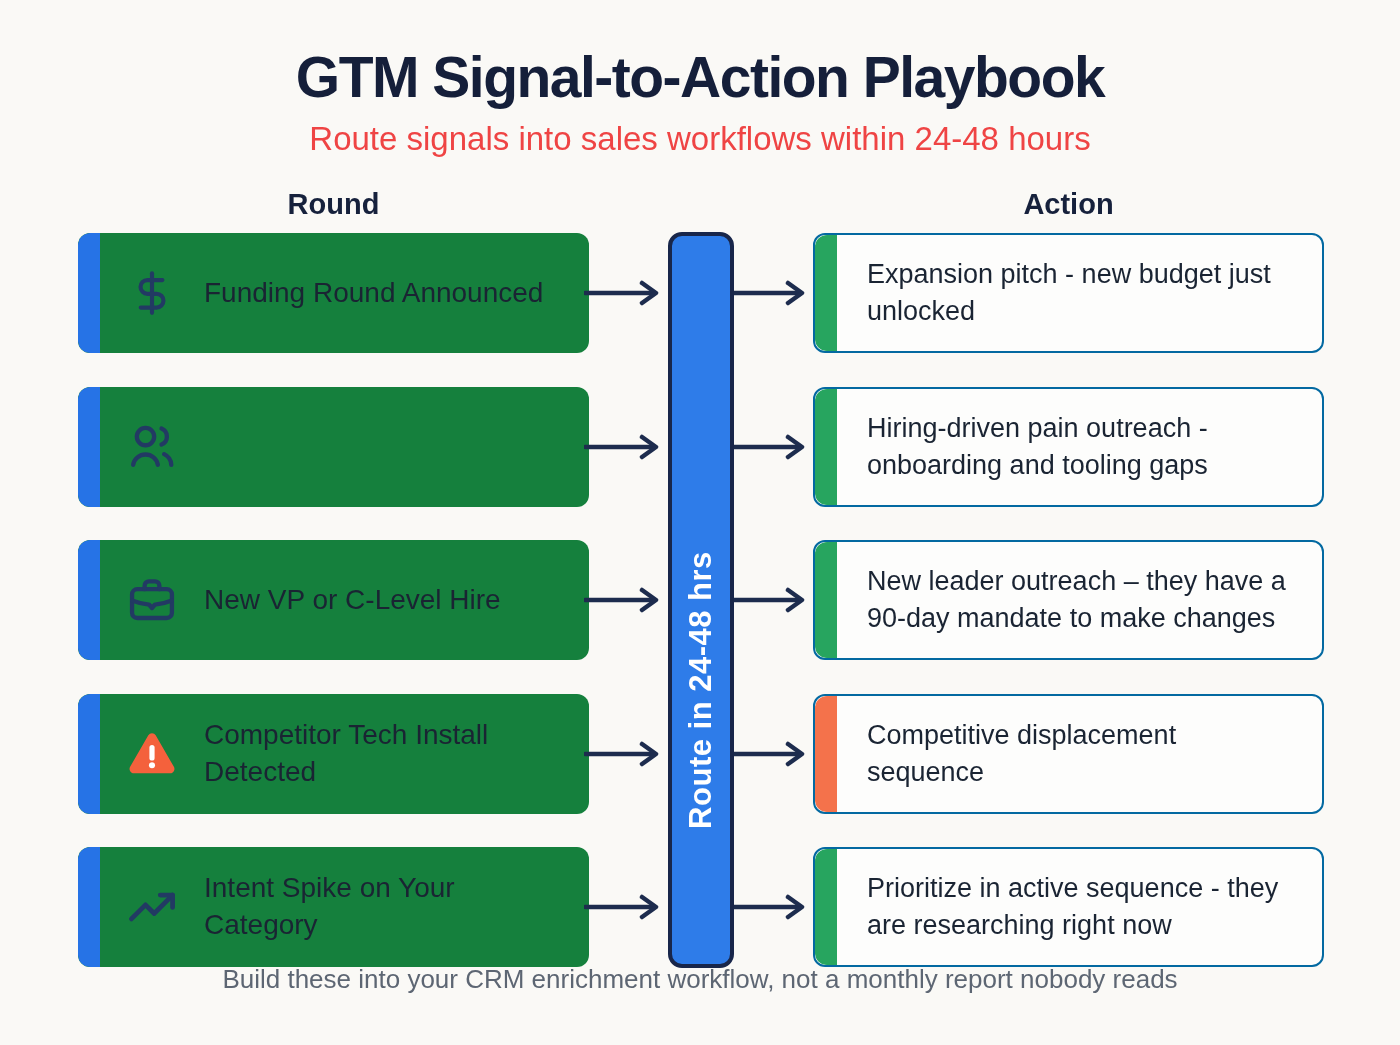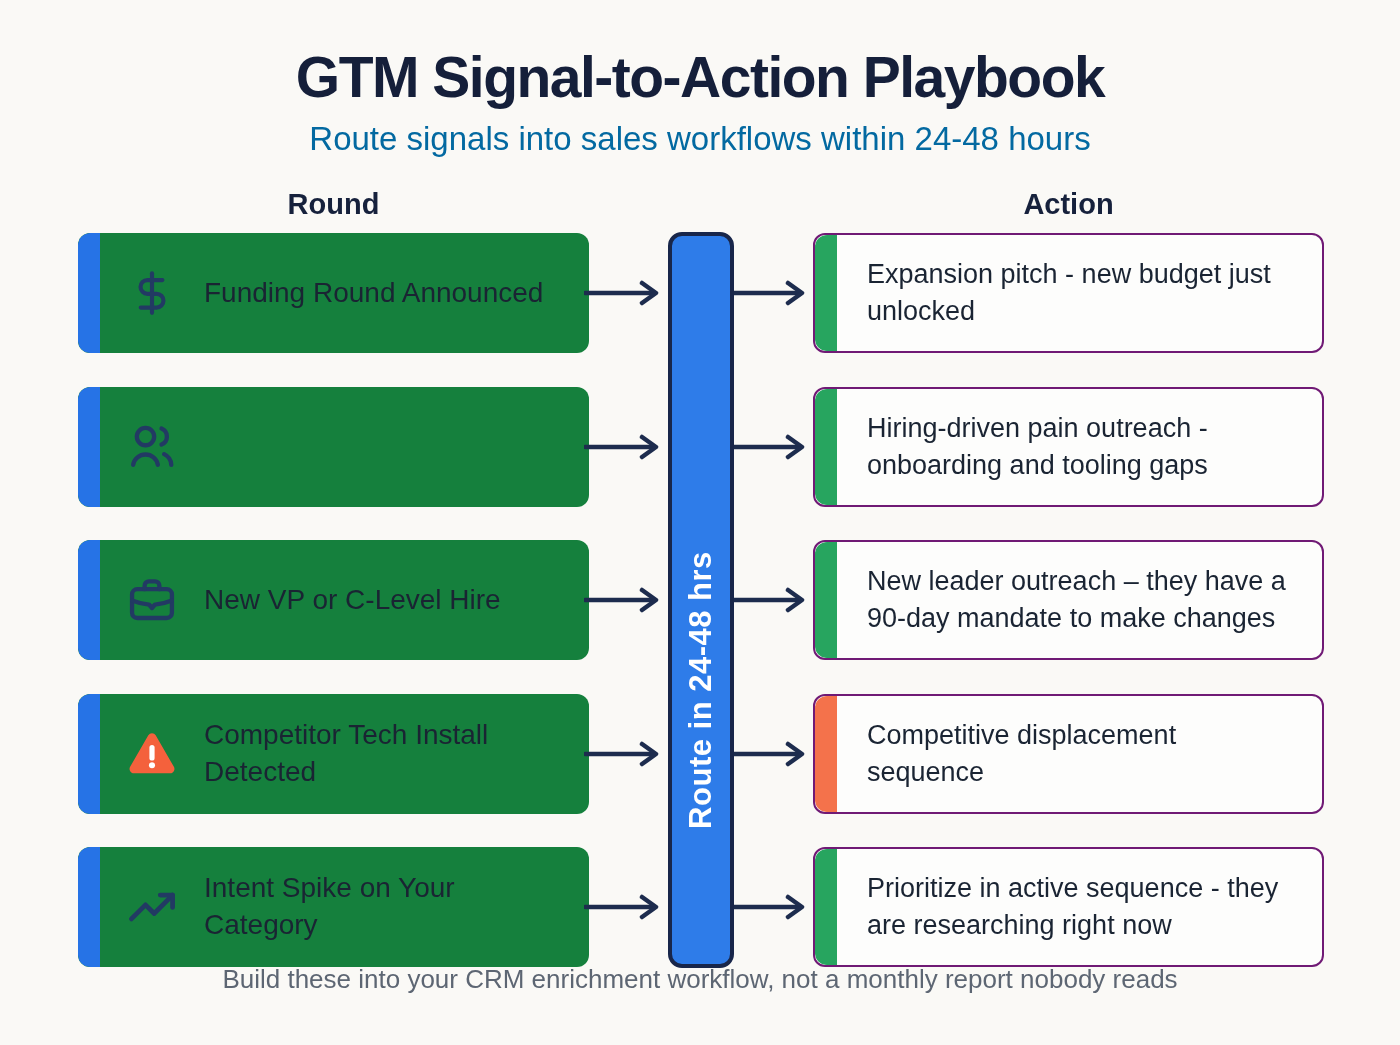--- a/index.html
+++ b/index.html
@@ -14,40 +14,40 @@
   .stage { position: absolute; inset: 0; width: 1400px; height: 1026px; }
 
   .title {
     position: absolute; top: 44px; left: 0; width: 100%;
     text-align: center; font-size: 57px; font-weight: 800;
     color: #151f3a; letter-spacing: -1.5px;
   }
   .subtitle {
     position: absolute; top: 120px; left: 0; width: 100%;
     text-align: center; font-size: 33px; font-weight: 400;
-    color: #0369a1;
+    color: #ef4444;
   }
   .col-header {
     position: absolute; top: 188px; width: 511px;
     text-align: center; font-size: 29px; font-weight: 700;
     color: #16213c;
   }
   .col-header.signal { left: 78px; }
   .col-header.action { left: 813px; }
 
   .row { position: absolute; left: 0; width: 1400px; height: 120px; }
 
   .sig-card {
     position: absolute; left: 78px; top: 0; width: 511px; height: 120px;
     background: #15803d; border-radius: 12px;
     display: flex; align-items: center; overflow: hidden;
   }
   .act-card {
     position: absolute; left: 813px; top: 0; width: 511px; height: 120px;
-    background: #fdfdfc; border: 2px solid #701a75; border-radius: 12px;
+    background: #fdfdfc; border: 2px solid #0369a1; border-radius: 12px;
     display: flex; align-items: center; overflow: hidden;
   }
   .accent {
     flex: 0 0 22px; align-self: stretch;
     border-radius: 12px 0 0 12px;
   }
   .accent.blue   { background: #2673e6; }
   .accent.green  { background: #27a55f; }
   .accent.orange { background: #f4724b; }
 

